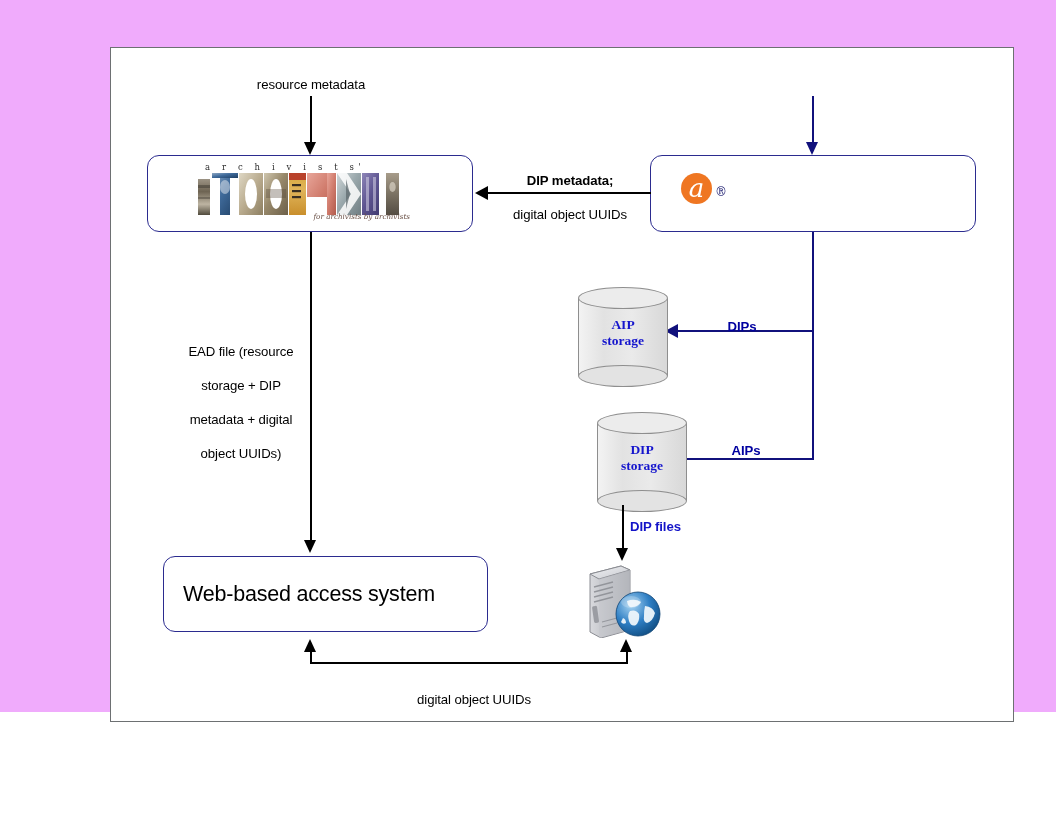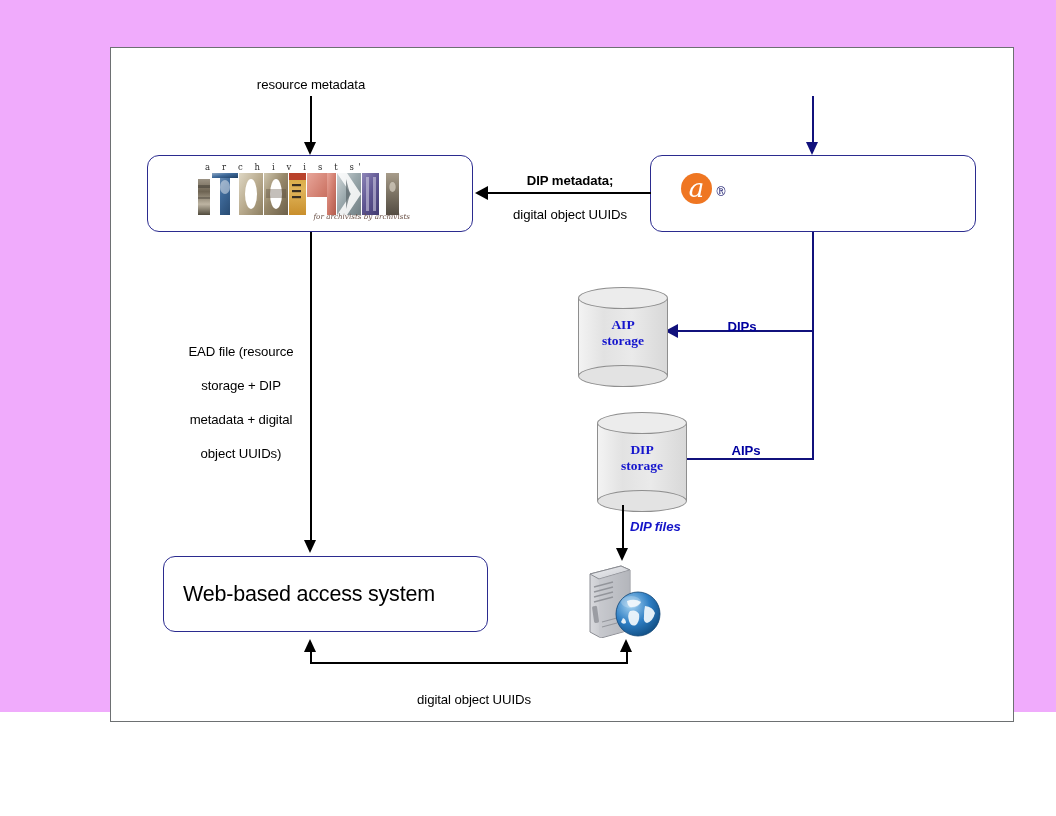--- a/index.html
+++ b/index.html
@@ -262,21 +262,21 @@
     <div class="bot"></div>
     <div class="top"></div>
     <div class="cap">
       <span style="display:block;">DIP</span>
       <span style="display:block;">storage</span>
     </div>
   </div>
 
   <div class="ln vln" style="left:622px;top:505px;height:45px;"></div>
   <div class="ah down" style="left:616px;top:548px;"></div>
-  <div class="lbl royal" style="left:630px;top:519px;width:90px;text-align:left;font-style:italic;">DIP files</div>
+  <div class="lbl royal" style="left:630px;top:519px;width:90px;text-align:left;">DIP files</div>
 
   <div class="srv" style="left:583px;top:556px;">
     <svg width="82" height="82" viewBox="0 0 82 82">
       <defs>
         <linearGradient id="twr" x1="0" y1="0" x2="1" y2="0">
           <stop offset="0%" stop-color="#d9dade"></stop>
             <stop offset="55%" stop-color="#b9bbc0"></stop>
           <stop offset="100%" stop-color="#9fa1a7"></stop>
         </linearGradient>
         <linearGradient id="twrTop" x1="0" y1="0" x2="1" y2="1">

